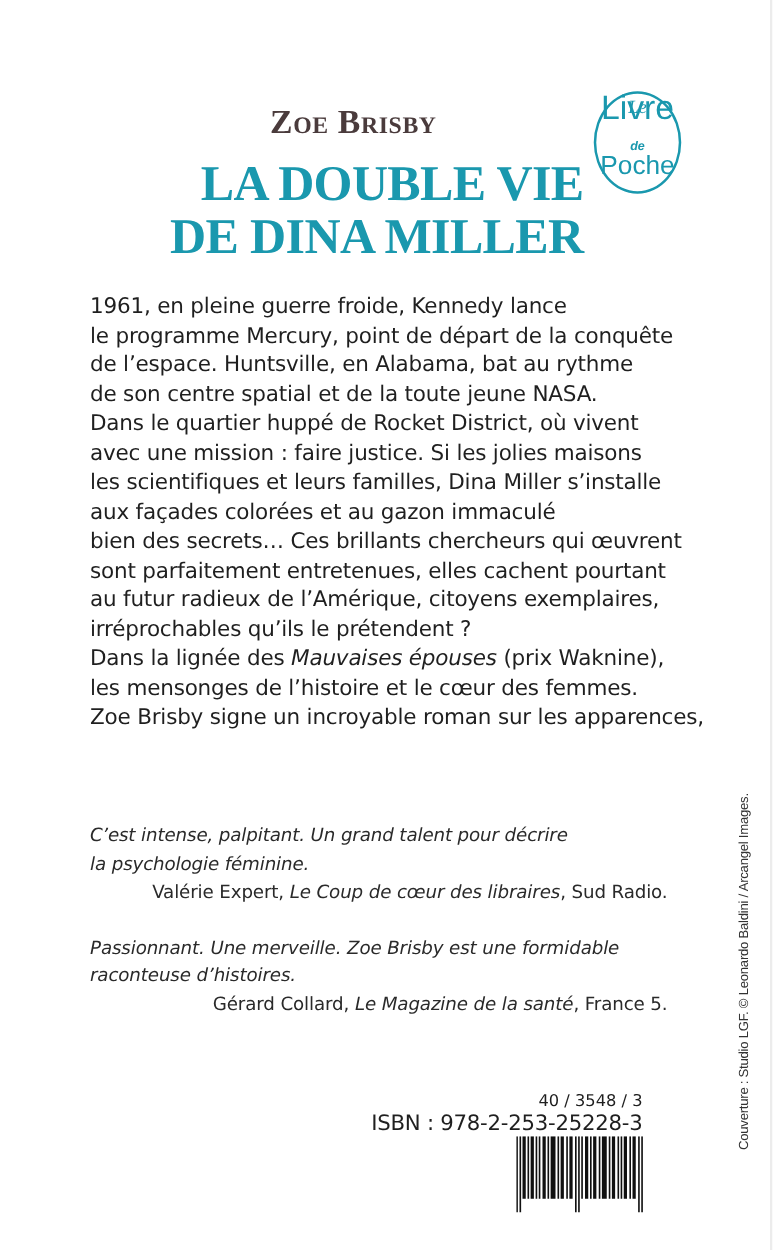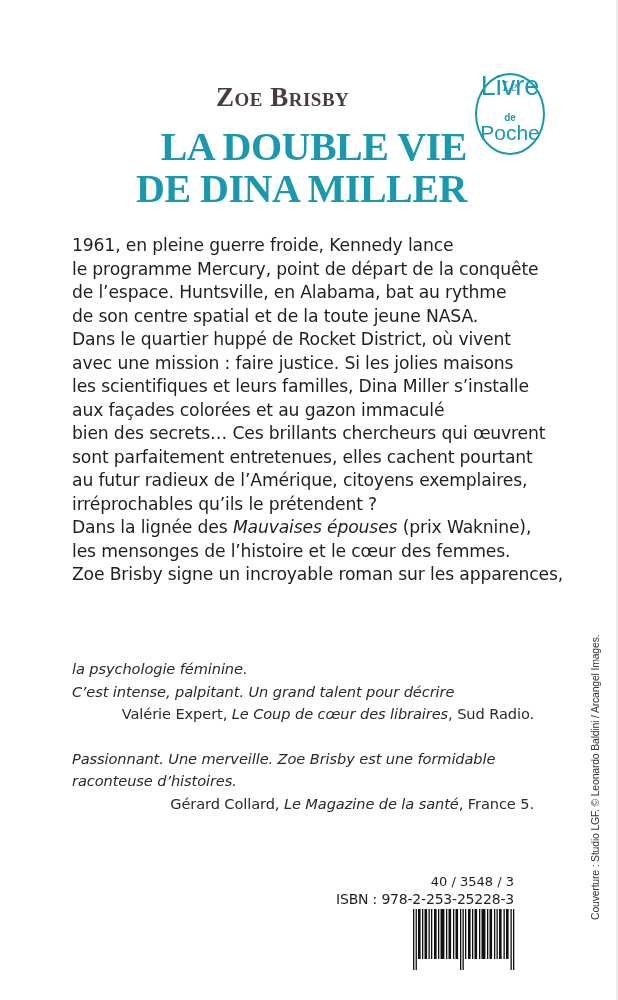--- a/index.html
+++ b/index.html
@@ -48,21 +48,21 @@
       position: absolute; left: 0; right: 0; top: 4px;
       font-family: "Liberation Serif", serif; font-style: italic;
       font-size: 15px; line-height: 15px;
     }
     .logo .livre {
       position: absolute; left: 0; right: 0; top: 0;
       font-size: 27px; line-height: 22px;
     }
     .logo .de {
       position: absolute; left: 0; right: 0; top: 38px;
-      font-size: 10px; line-height: 10px; font-weight: bold;
+      font-size: 10px; line-height: 10px; font-style: italic; font-weight: bold;
     }
     .logo .poche {
       position: absolute; left: 0; right: 0; top: 47px;
       font-size: 21px; line-height: 22px;
     }
     .blurb {
       position: absolute; left: 72px; top: 234px; width: 510px;
       font-size: 17.2px; line-height: 23.5px;
       color: #1f1f1f;
       letter-spacing: -0.15px;
@@ -90,21 +90,21 @@
       white-space: nowrap;
       letter-spacing: -0.2px;
     }
     .code {
       position: absolute; right: 104px; top: 873px;
       font-size: 13px; line-height: 17px; color: #1f1f1f; text-align: right;
       white-space: nowrap;
     }
     .isbn {
       position: absolute; right: 104px; top: 891px;
-      font-size: 14px; line-height: 17px; color: #1f1f1f; text-align: right;
+      font-size: 17px; line-height: 17px; color: #1f1f1f; text-align: right;
       white-space: nowrap;
       letter-spacing: -0.2px;
     }
     .barcode {
       position: absolute; left: 413px; top: 909px; width: 102px; height: 61px;
     }
     .barcode svg { display: block; }
     .ean {
       position: absolute; left: 397px; top: 957px;
       font-size: 15.5px; line-height: 16px; color: #1f1f1f;
@@ -146,22 +146,22 @@
   <span class="l">sont parfaitement entretenues, elles cachent pourtant</span>
   <span class="l">au futur radieux de l’Amérique, citoyens exemplaires,</span>
   <span class="l">irréprochables qu’ils le prétendent ?</span>
   <span class="l"><span>Dans la lignée des </span><i>Mauvaises épouses</i><span> (prix Waknine),</span></span>
   <span class="l">les mensonges de l’histoire et le cœur des femmes.</span>
   <span class="l">Zoe Brisby signe un incroyable roman sur les apparences,</span>
 </div>
 
 <div class="reviews">
   <div class="review">
+    <span class="q">C’est intense, palpitant. Un grand talent pour décrire</span>
     <span class="q">la psychologie féminine.</span>
-    <span class="q">C’est intense, palpitant. Un grand talent pour décrire</span>
     <span class="src"><span>Valérie Expert, </span><i>Le Coup de cœur des libraires</i><span>, Sud Radio.</span></span>
   </div>
   <div class="review">
     <span class="q">Passionnant. Une merveille. Zoe Brisby est une formidable</span>
     <span class="q">raconteuse d’histoires.</span>
     <span class="src"><span>Gérard Collard, </span><i>Le Magazine de la santé</i><span>, France 5.</span></span>
   </div>
 </div>
 
 <div class="credit">Couverture : Studio LGF. © Leonardo Baldini / Arcangel Images.</div>

